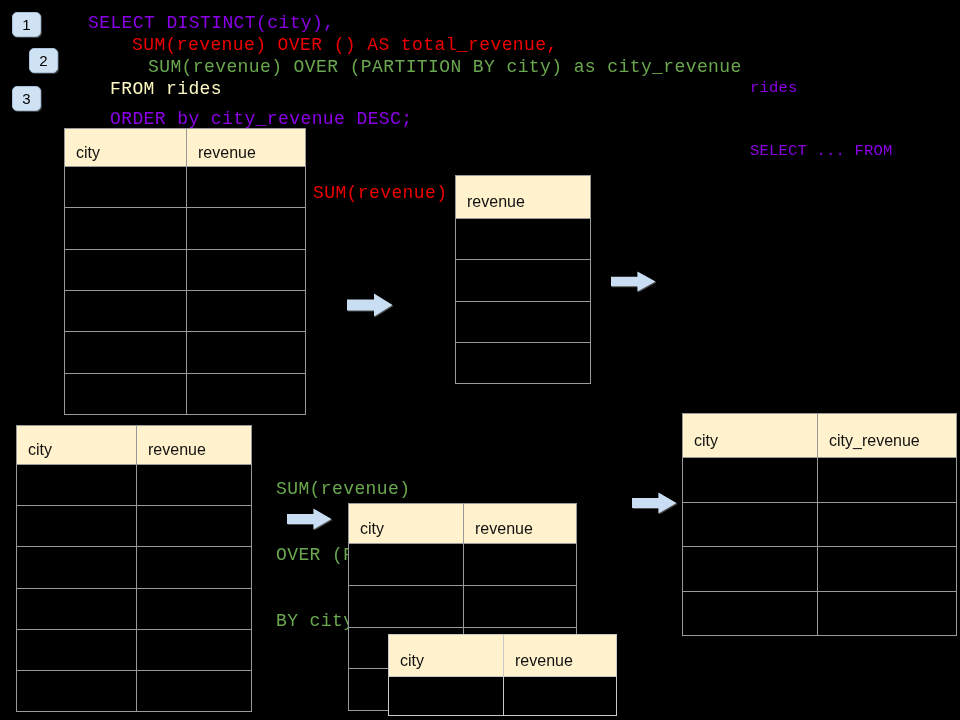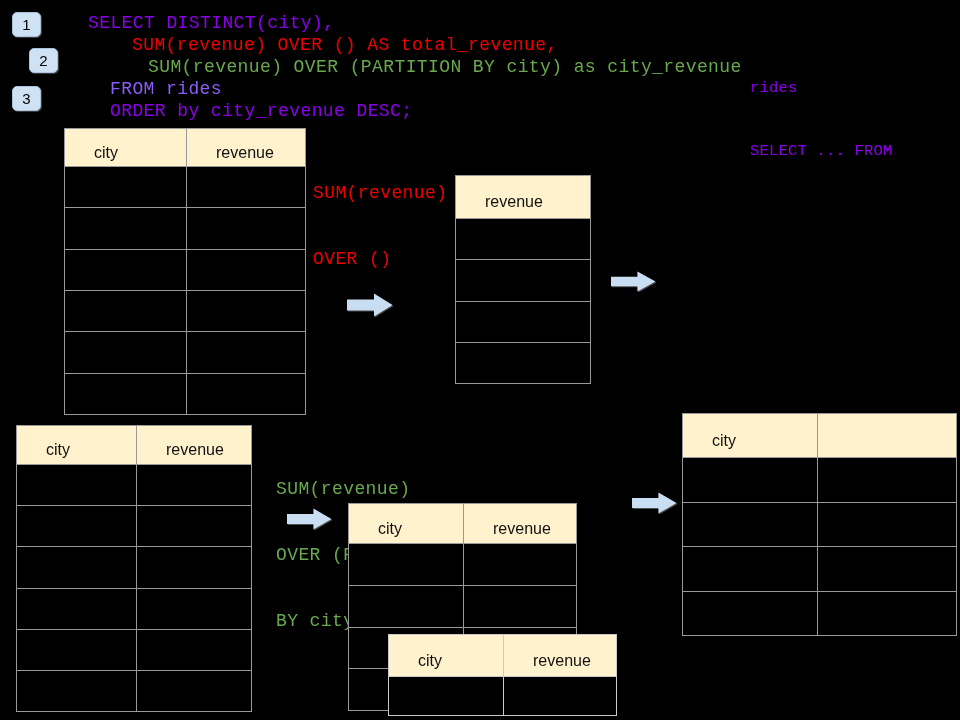--- a/index.html
+++ b/index.html
@@ -32,21 +32,21 @@
     box-sizing:border-box;
   }
   .tbl.overlay{--table-border:var(--overlay-table-border,#C9C9C9);z-index:2;}
   .thead{
     display:flex;flex:0 0 auto;
     background:var(--header-fill,#FFF2CC);
     border-bottom:1px solid var(--table-border,#999);
     box-sizing:border-box;
   }
   .th{
-    box-sizing:border-box;padding-left:29px;
+    box-sizing:border-box;padding-left:11px;
     display:flex;align-items:center;
     font-size:16px;color:#111;overflow:hidden;margin-top:10px;
   }
   .th.c2{flex:1;}
   .tbody{flex:1;display:flex;flex-direction:column;min-height:0;}
   .trow{flex:1;border-bottom:1px solid var(--table-border,#999);}
   .trow:last-child{border-bottom:none;}
   .vline{
     position:absolute;top:0;bottom:0;width:1px;
     background:var(--table-border,#999);
@@ -58,31 +58,30 @@
 </head>
 <body>
 
 <div class="badge" style="left:12px;top:12px">1</div>
 <div class="badge" style="left:29px;top:48px">2</div>
 <div class="badge" style="left:12px;top:86px">3</div>
 
 <div class="code" style="left: 88px; top: 12px; color: rgb(140, 0, 232);">SELECT DISTINCT(city),</div>
 <div class="code" style="left: 132px; top: 34px; color: rgb(238, 0, 0);">SUM(revenue) OVER () AS total_revenue,</div>
 <div class="code" style="left: 148px; top: 56px; color: rgb(106, 168, 79);">SUM(revenue) OVER (PARTITION BY city) as city_revenue</div>
-<div class="code" style="left: 110px; top: 78px; color: #8b5cf6;">FROM rides</div>
-<div class="code" style="left: 110px; top: 100px; color: rgb(140, 0, 232);">ORDER by city_revenue DESC;</div>
+<div class="code" style="left: 110px; top: 78px; color: #fef9c3;">FROM rides</div>
+<div class="code" style="left: 110px; top: 108px; color: rgb(140, 0, 232);">ORDER by city_revenue DESC;</div>
 
 <div class="code small" style="left: 750px; top: 36px; color: rgb(140, 0, 232);">
   <div>rides</div>
   <div>SELECT ... FROM</div>
 </div>
 
 <div class="code" style="left: 313px; top: 138px; color: rgb(238, 0, 0);">
   <div>SUM(revenue)</div>
-  <div>OVER ()</div>
 </div>
 
 <div class="code" style="left: 276px; top: 434px; color: rgb(106, 168, 79);">
   <div>SUM(revenue)</div>
   <div>OVER (PARTITION</div>
   <div>BY city)</div>
 </div>
 
 <div class="tbl" style="left:64px;top:128px;width:242px;height:287px">
   <div class="thead" style="height:38px">
@@ -173,20 +172,21 @@
 
 <div class="arrow" style="left:632px;top:492px">
   <svg width="45" height="22" viewBox="0 0 46 24" preserveAspectRatio="none">
       <polygon points="0,6.5 27,6.5 27,0.5 45.5,12 27,23.5 27,17.5 0,17.5" fill="var(--arrow-fill,#C9DDF3)"></polygon>
     </svg>
 </div>
 
 <div class="tbl" style="left:682px;top:413px;width:275px;height:223px">
   <div class="thead" style="height:44px">
     <div class="th c1" style="width:135px">city</div>
+    <div class="th c2">city_revenue</div>
   </div>
   <div class="tbody">
       <div class="trow"></div>
       <div class="trow"></div>
       <div class="trow"></div>
       <div class="trow"></div>
     </div>
   <div class="vline" style="left:134px"></div>
 </div>
 

